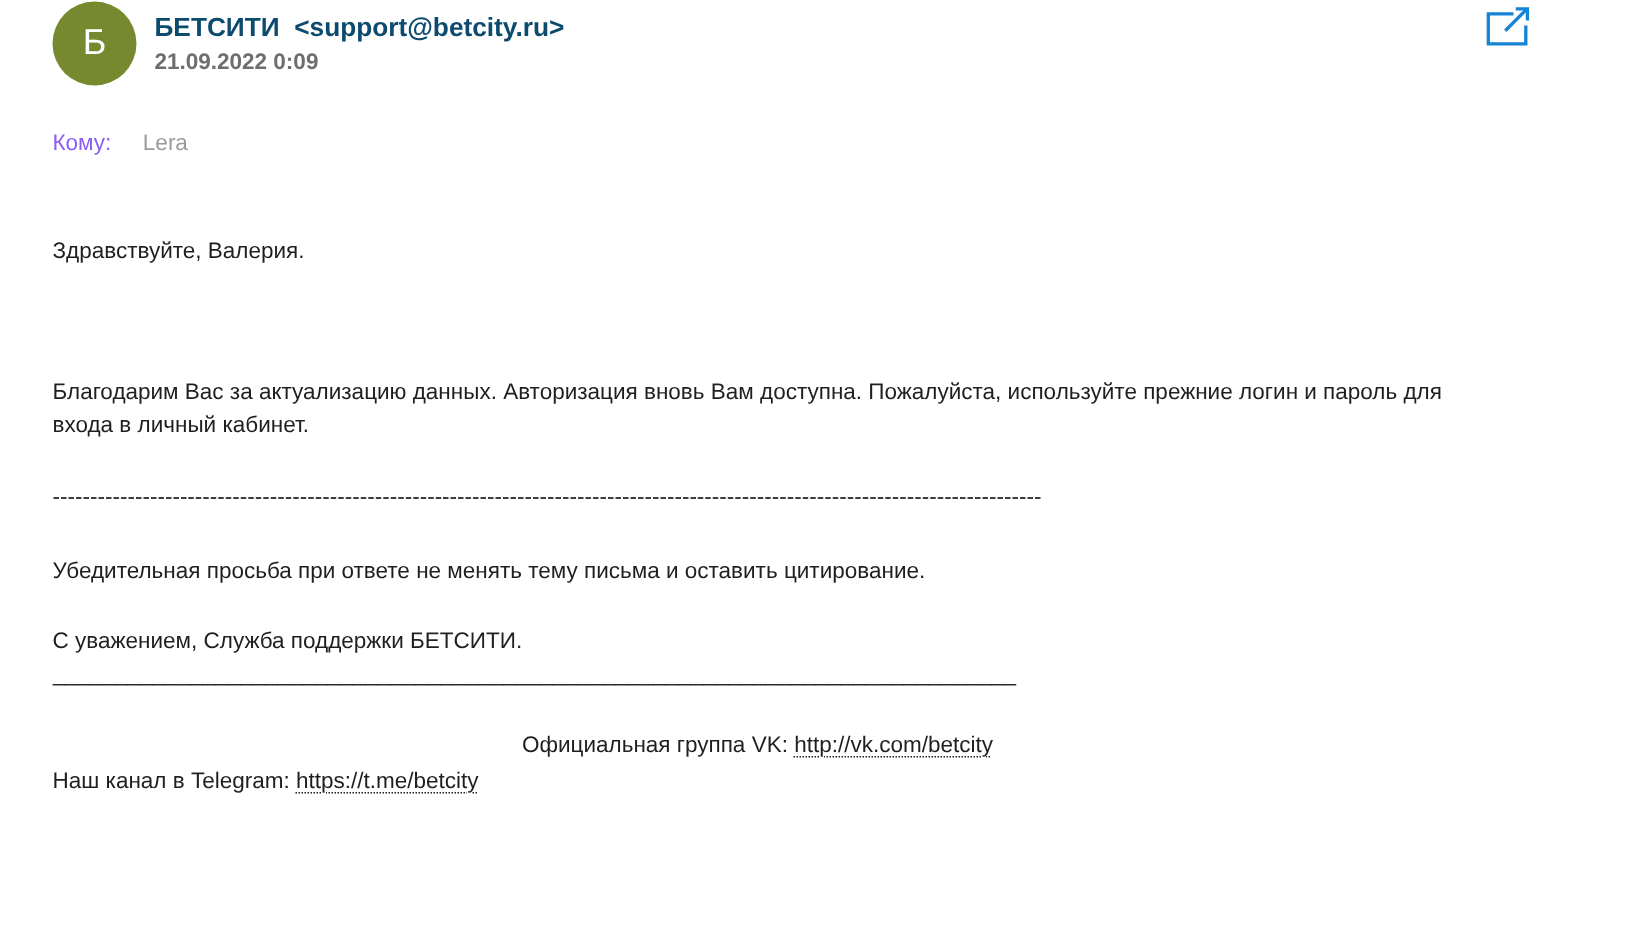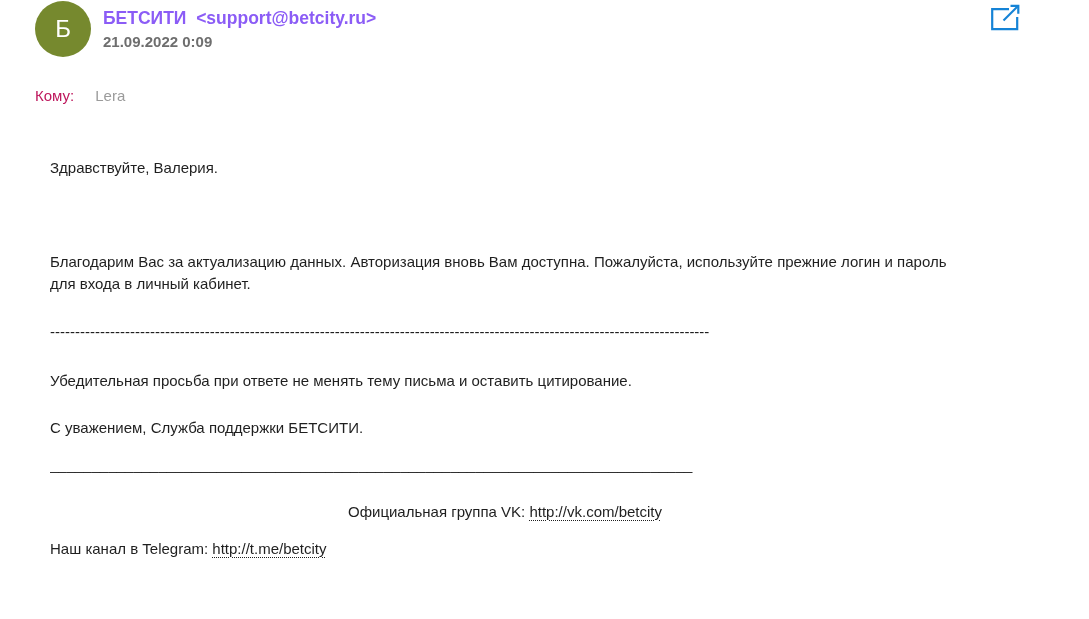--- a/index.html
+++ b/index.html
@@ -35,21 +35,21 @@
     font-weight: 400;
     cursor: pointer;
   }
   .sender-block {
     margin-left: 103px;
     padding-top: 5px;
   }
   .sender-name {
     font-size: 17.5px;
     font-weight: 700;
-    color: #8b5cf6;
+    color: #0c4a6e;
     white-space: pre-wrap;
     line-height: 22px;
     cursor: pointer;
   }
   .sent-datetime {
     font-size: 15px;
     color: #6e6e6e;
     line-height: 19px;
     margin-top: 3px;
     font-weight: bold;
@@ -65,32 +65,32 @@
     padding: 0;
     cursor: pointer;
   }
 
   
   .recipient-line {
     margin: 25px 0 0 35px;
     font-size: 15px;
     line-height: 22px;
   }
-  .recipient-label { color: #be185d; }
+  .recipient-label { color: #8b5cf6; }
   .recipient-name { color: #9b9b9b; margin-left: 21px; cursor: pointer; }
 
   
   .email-body {
     margin-left: 35px;
     width: 940px;
     font-size: 15px;
     line-height: 22px;
     color: #1f1f1f;
   }
-  .email-body p { margin: 15px; }
+  .email-body p { margin: 0; }
   .p-greeting    { margin-top: 50px !important; }
   .p-main        { margin-top: 72px !important; }
   .p-dashes      { margin-top: 26px !important; white-space: nowrap; overflow: hidden; }
   .p-request     { margin-top: 27px !important; }
   .p-signoff     { margin-top: 25px !important; }
   .p-underscores { margin-top: 0px  !important; white-space: nowrap; overflow: hidden; }
   .p-phone       { margin-top: 28px !important; }
   .p-vk          { margin-top: 25px !important; text-align: center; }
   .p-tg          { margin-top: 2px  !important; }
 
@@ -139,16 +139,16 @@
 
     <p class="p-request">Убедительная просьба при ответе не менять тему письма и оставить цитирование.</p>
 
     <p class="p-signoff">С уважением, Служба поддержки БЕТСИТИ.</p>
 
     <p class="p-underscores">_____________________________________________________________________________</p>
 
 
     <p class="p-vk"><span style="white-space: pre-wrap;">Официальная группа VK: </span><a class="body-link">http://vk.com/betcity</a></p>
 
-    <p class="p-tg"><span style="white-space: pre-wrap;">Наш канал в Telegram: </span><a class="body-link">http://t.me/betcity</a></p>
+    <p class="p-tg"><span style="white-space: pre-wrap;">Наш канал в Telegram: </span><a class="body-link">https://t.me/betcity</a></p>
   </div>
 
 </div>
 
 </body></html>

